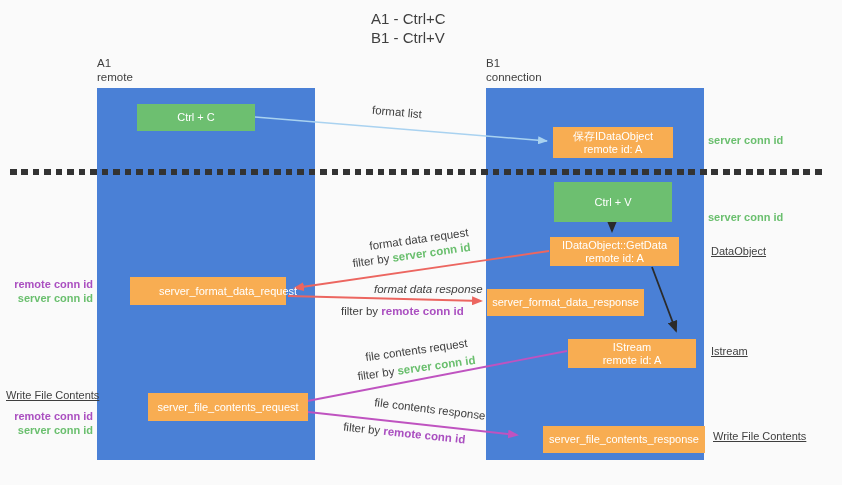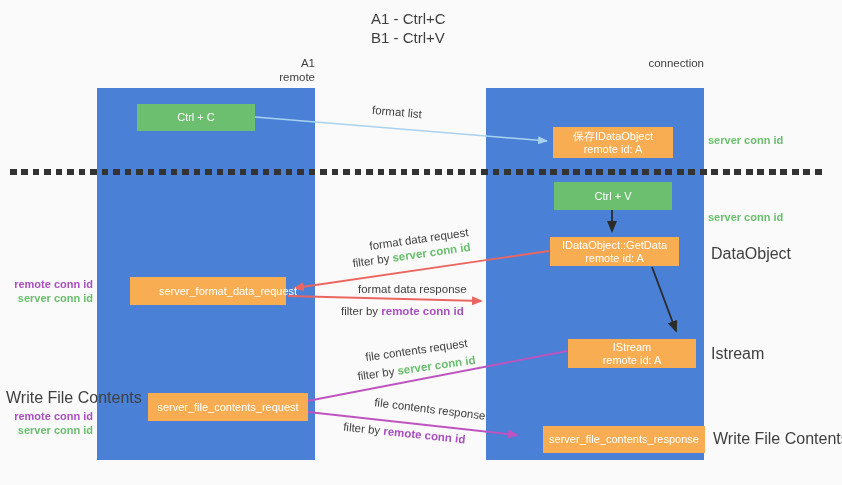--- a/index.html
+++ b/index.html
@@ -9,64 +9,65 @@
   }
   *{margin:0;padding:0;box-sizing:border-box;}
   html,body{width:842px;height:485px;}
   body{background:var(--bg);font-family:"Liberation Sans",sans-serif;position:relative;overflow:hidden;}
   .stage{position:absolute;left:0;top:0;width:842px;height:485px;}
   .abs{position:absolute;}
   .title{left:371px;top:9px;font-size:15px;line-height:19px;color:var(--text_dark);}
   .col{background:var(--column_blue);}
   .col-a{left:97px;top:88px;width:218px;height:372px;}
   .col-b{left:486px;top:88px;width:218px;height:372px;}
-  .col-head{top:56px;width:218px;text-align:right;font-size:11.5px;line-height:14px;color:var(--text_dark);}
+  .col-head{top:56px;width:218px;text-align:left;font-size:11.5px;line-height:14px;color:var(--text_dark);}
   .col-head.a{left:97px;} .col-head.b{left:486px;}
   .node{display:flex;flex-direction:column;align-items:center;justify-content:center;
         color:#fff;font-size:11px;line-height:13px;text-align:center;}
   .green{background:var(--node_green);}
   .orange{background:var(--node_orange);align-items:center;}
   .n-ctrlc{left:137px;top:104px;width:118px;height:27px;}
   .n-saveobj{left:553px;top:127px;width:120px;height:31px;}
-  .n-ctrlv{left:554px;top:182px;width:118px;height:28px;text-align:right;}
+  .n-ctrlv{left:554px;top:182px;width:118px;height:40px;text-align:right;}
   .n-getdata{left:550px;top:237px;width:129px;height:29px;}
   .n-fmtreq{left:130px;top:277px;width:156px;height:28px;padding-left:40px;}
   .n-fmtresp{left:487px;top:289px;width:157px;height:27px;}
   .n-istream{left:568px;top:339px;width:128px;height:29px;}
   .n-filereq{left:128px;top:393px;width:160px;height:28px;margin-left:20px;}
   .n-fileresp{left:523px;top:426px;width:162px;height:27px;margin-left:20px;}
   .dotline{left:10px;top:169px;width:813px;height:6px;
     background:repeating-linear-gradient(90deg,var(--dash) 0 6.5px,transparent 6.5px 11.5px);}
   .flow{font-size:11.5px;color:var(--text_dark);white-space:nowrap;}
   .rot-n8{transform:rotate(-8deg);}
   .rot-p5{transform:rotate(5deg);}
   .rot-p6{transform:rotate(6deg);}
   .rot-p7{transform:rotate(7deg);}
   .grn{color:var(--text_green);font-weight:bold;}
   .pur{color:var(--text_purple);font-weight:bold;}
   .side{font-size:11px;font-weight:bold;white-space:nowrap;line-height:14px;}
-  .side-gray{font-size:16px;font-weight:normal;color:var(--text_dark);white-space:nowrap;}
+  .side-gray{font-size:11px;font-weight:normal;color:var(--text_dark);white-space:nowrap;text-decoration:underline;}
   .left-block{width:88px;text-align:right;}
   svg.arrows{position:absolute;left:0;top:0;width:842px;height:485px;pointer-events:none;}
 </style>
 </head>
 <body>
 
 <div class="stage">
 
   <div class="abs title">
     <div>A1 - Ctrl+C</div>
     <div>B1 - Ctrl+V</div>
   </div>
 
   <div class="abs col-head a">
     <div>A1</div>
     <div>remote</div>
   </div>
   <div class="abs col-head b">
+    <div>B1</div>
     <div>connection</div>
   </div>
 
   <div class="abs col col-a"></div>
   <div class="abs col col-b"></div>
 
   <div class="abs dotline"></div>
 
   <svg class="arrows" viewBox="0 0 842 485">
     <defs>
@@ -106,36 +107,39 @@
     <div>保存IDataObject</div>
     <div>remote id: A</div>
   </div>
   <div class="abs node green n-ctrlv">
     <div>Ctrl + V</div>
   </div>
   <div class="abs node orange n-getdata">
     <div>IDataObject::GetData</div>
     <div>remote id: A</div>
   </div>
+  <div class="abs node orange n-fmtresp">
+    <div>server_format_data_response</div>
+  </div>
   <div class="abs node orange n-istream">
     <div>IStream</div>
     <div>remote id: A</div>
   </div>
   <div class="abs node orange n-fileresp">
     <div>server_file_contents_response</div>
   </div>
 
   <div class="abs flow rot-p5" style="left:372px;top:106px;">format list</div>
 
   <div class="abs flow rot-n8" style="left:369px;top:233px;">format data request</div>
   <div class="abs flow rot-n8" style="left:352px;top:249px;">
     <span>filter by </span><span class="grn">server conn id</span>
   </div>
 
-  <div class="abs flow" style="left:358px;top:283px;">format data response</div>
+  <div class="abs flow" style="left:374px;top:283px;font-style:italic;">format data response</div>
   <div class="abs flow" style="left:341px;top:305px;">
     <span>filter by </span><span class="pur">remote conn id</span>
   </div>
 
   <div class="abs flow rot-n8" style="left:365px;top:344px;">file contents request</div>
   <div class="abs flow rot-n8" style="left:357px;top:362px;">
     <span>filter by </span><span class="grn">server conn id</span>
   </div>
 
   <div class="abs flow rot-p7" style="left:374px;top:403px;">file contents response</div>

